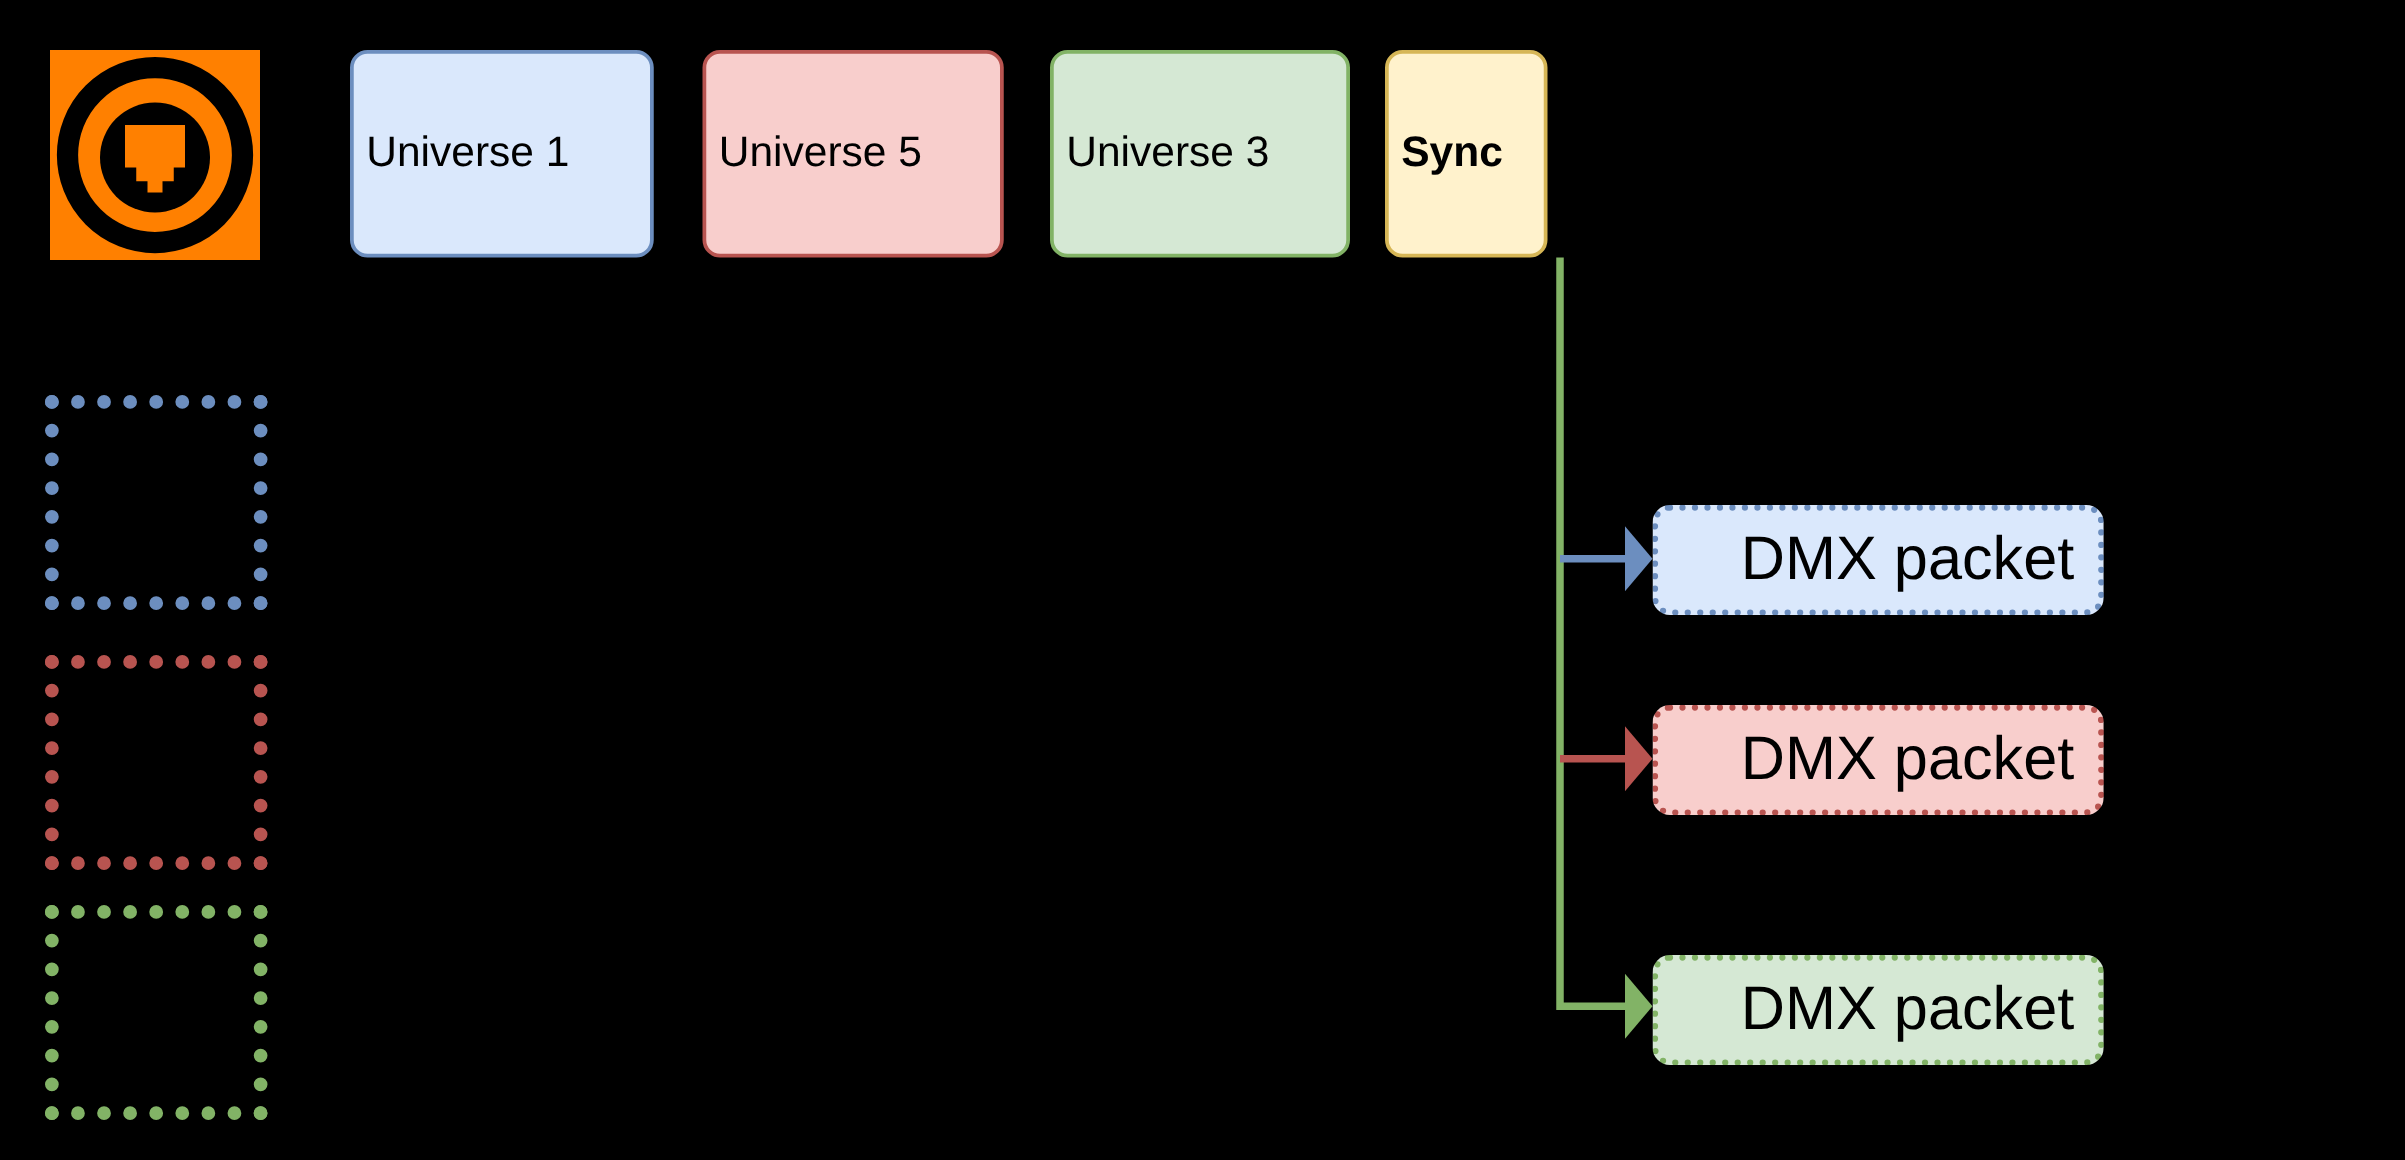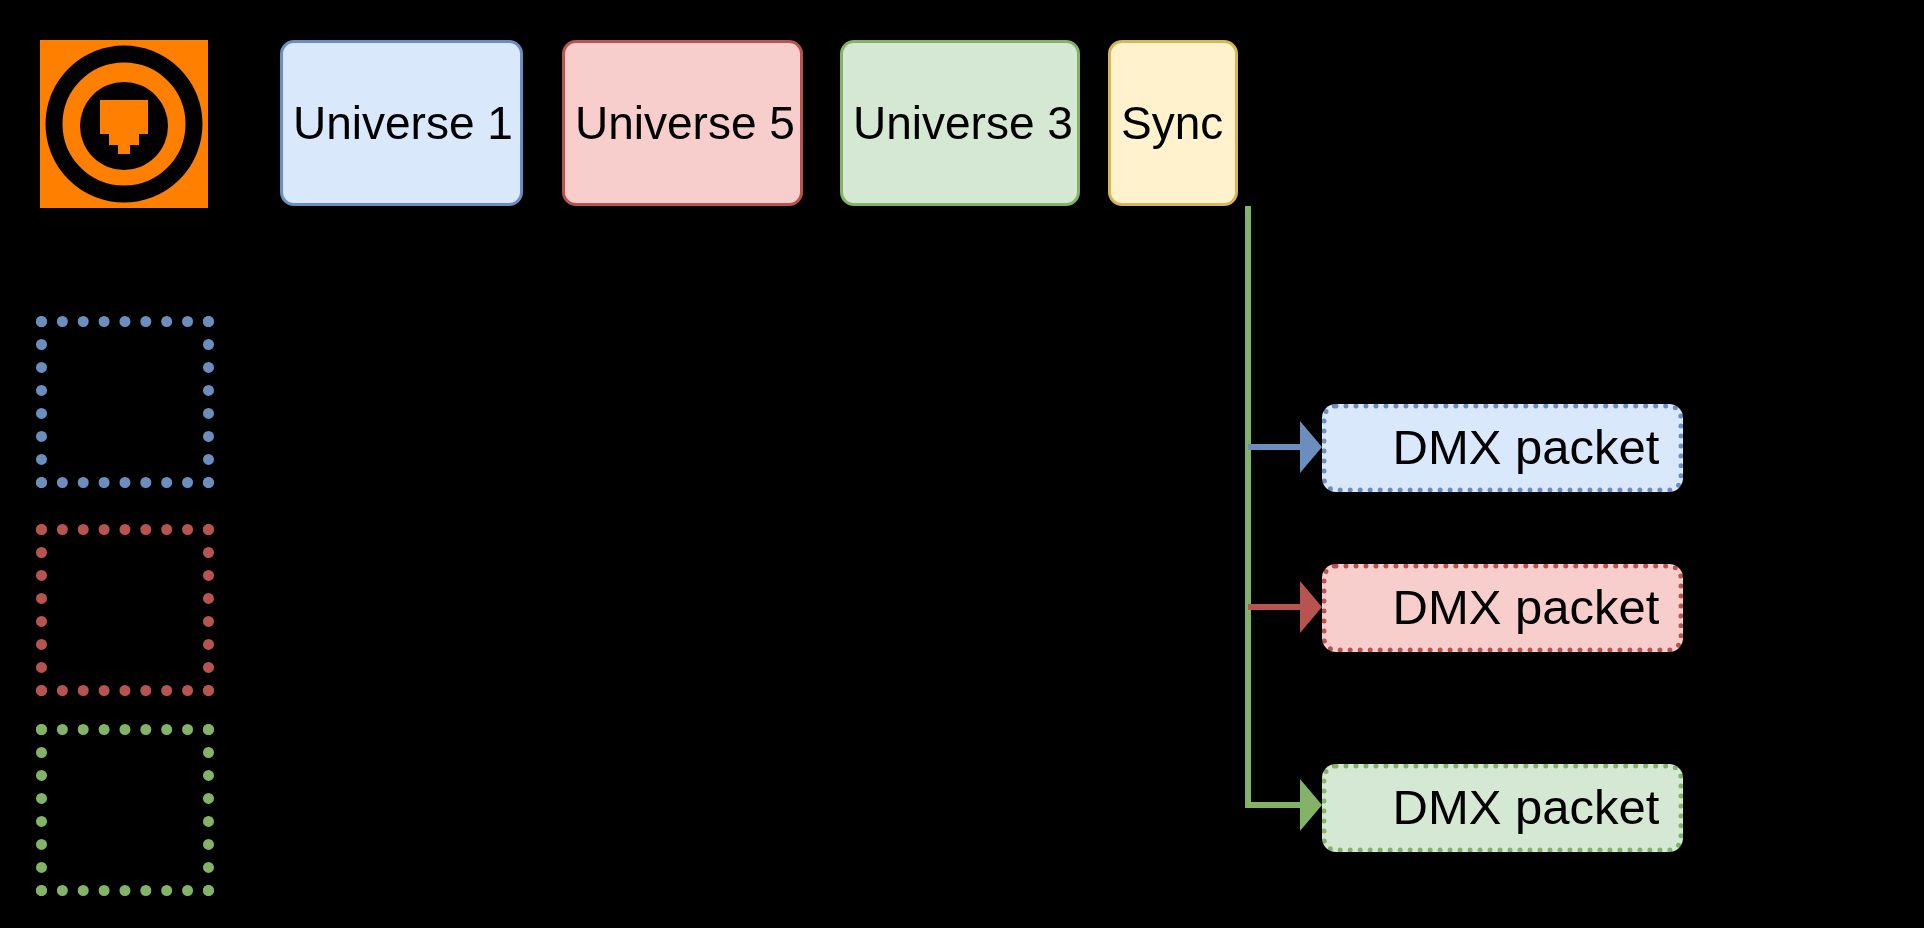--- a/index.html
+++ b/index.html
@@ -38,34 +38,34 @@
     border-radius: 14px;
     border-style: solid;
     border-width: 3px;
     display: flex;
     align-items: center;
     justify-content: flex-start;
     padding-left: 10px;
     overflow: hidden;
   }
   .uni-box .lbl {
-    font-size: 46px;
+    font-size: 34px;
     color: #000000;
     line-height: 1.05;
     white-space: nowrap;
   }
 
   #uni1 { left: 280px; top: 40px; width: 243px; height: 166px;
           background: #dae8fc; border-color: #6c8ebf; }
   #uni2 { left: 562px; top: 40px; width: 241px; height: 166px;
           background: #f8cecc; border-color: #b85450; }
   #uni3 { left: 840px; top: 40px; width: 240px; height: 166px;
           background: #d5e8d4; border-color: #82b366; }
   #sync { left: 1108px; top: 40px; width: 130px; height: 166px;
-          background: #fff2cc; border-color: #d6b656; }
+          background: #fff2cc; border-color: #d6b656; font-weight: bold; }
 
   
   .dotted-slot {
     position: absolute;
     box-sizing: border-box;
     border-style: dotted;
     border-width: 11px;
     background: transparent;
   }
   #slot1 { left: 36px; top: 316px; width: 178px; height: 172px; border-color: #6c8ebf; }

